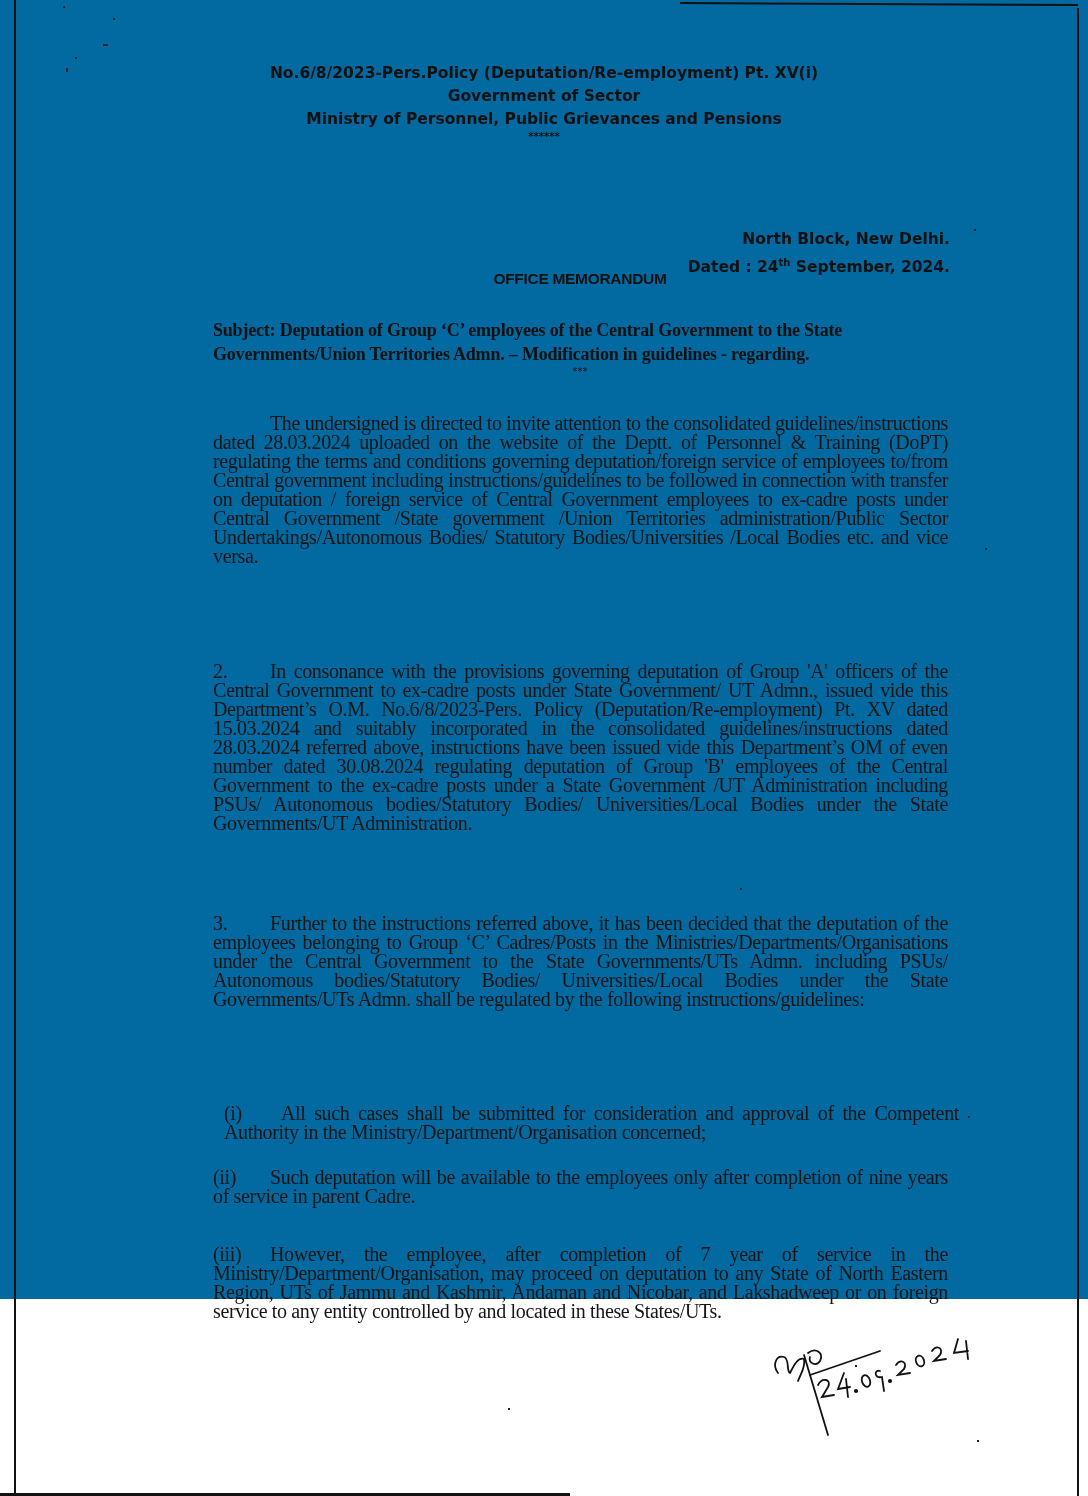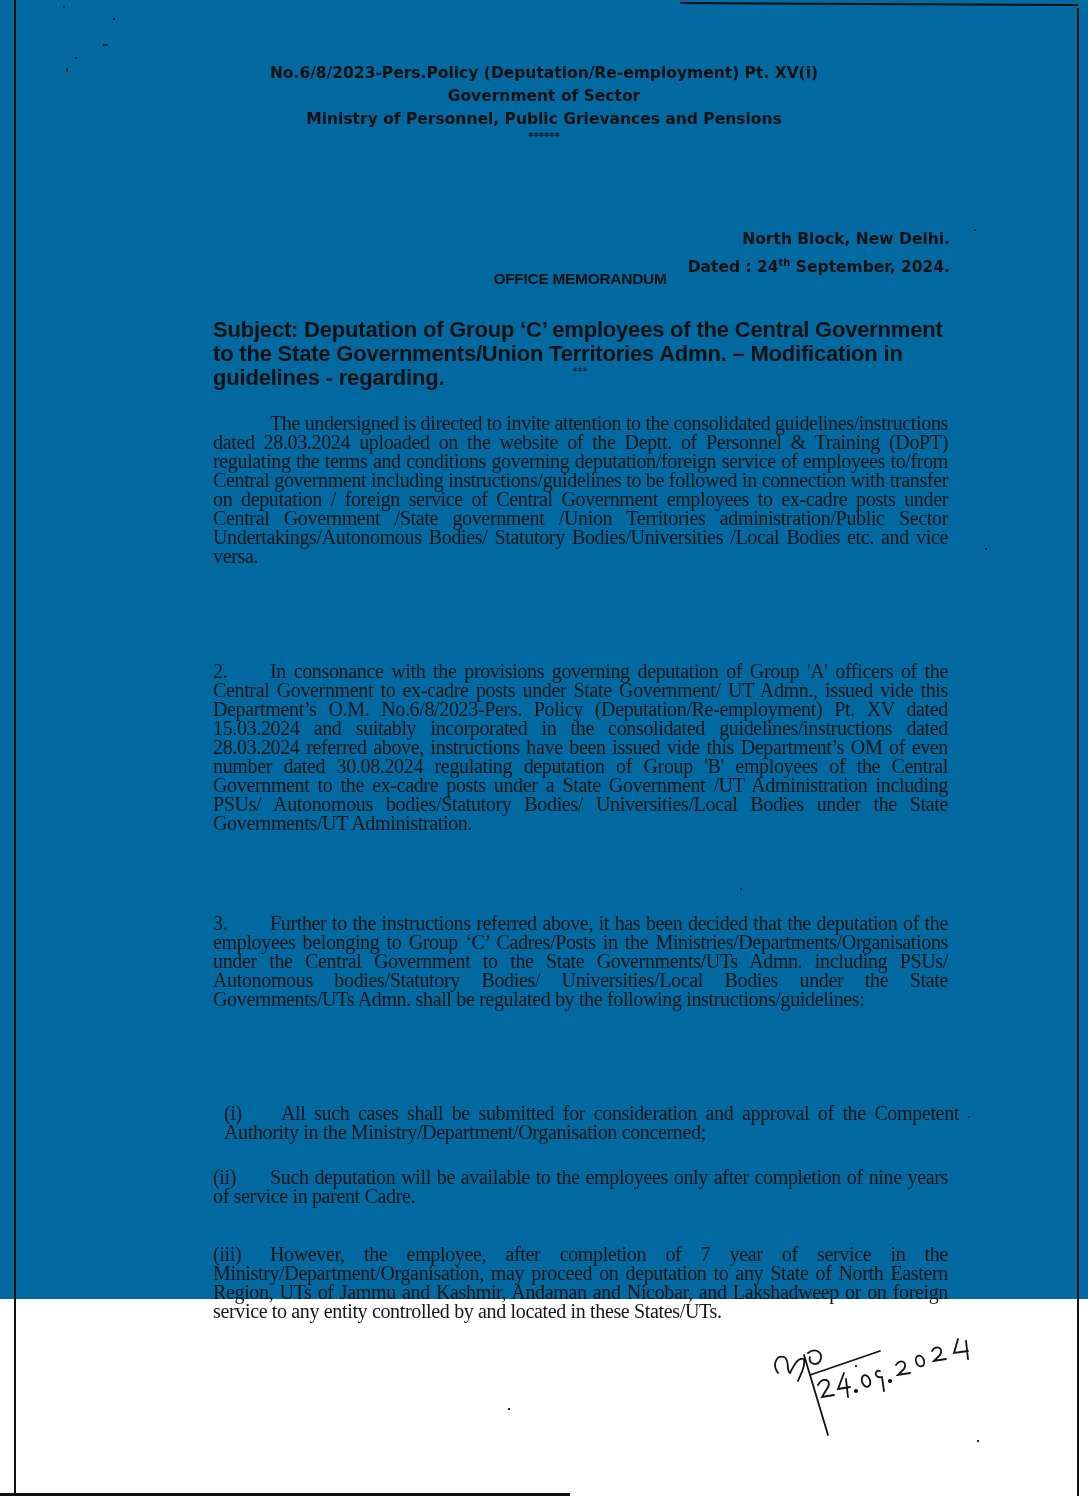--- a/index.html
+++ b/index.html
@@ -18,21 +18,21 @@
   .stars { font-size: 10px; letter-spacing: 0px; line-height: 12px; }
 
   .place { position: absolute; right: 138px; top: 199px; text-align: right; font-weight: bold;
            font-size: 15.5px; line-height: 24px; margin-top: 28px; }
   .place sup { font-size: 10px; }
 
   .om-title { position: absolute; left: 0; width: 1160px; top: 270px; text-align: center;
               font-family: "Liberation Sans", sans-serif; font-size: 15.5px; font-weight: bold; letter-spacing: -0.3px; }
 
   .subject { position: absolute; left: 213px; top: 318px; width: 738px; font-weight: bold;
-             font-family: Liberation Sans, sans-serif; font-size: 22px; line-height: 24px; letter-spacing: -0.2px; }
+             font-family: Liberation Serif, serif; font-size: 18px; line-height: 24px; letter-spacing: -0.2px; }
   .sub-stars { position: absolute; left: 0; width: 1160px; top: 366px; text-align: center; font-size: 10px; }
 
   .para { position: absolute; left: 213px; width: 735px; font-family: Liberation Serif, serif;
           font-size: 20px; line-height: 19px; text-align: justify; letter-spacing: -0.35px; color: #151515; }
   .para .num { display: inline-block; width: 57px; }
   .para .indent { display: inline-block; width: 57px; }
 
   .sig { position: absolute; left: 770px; top: 1335px; width: 220px; height: 90px; }
 </style>
 </head>

